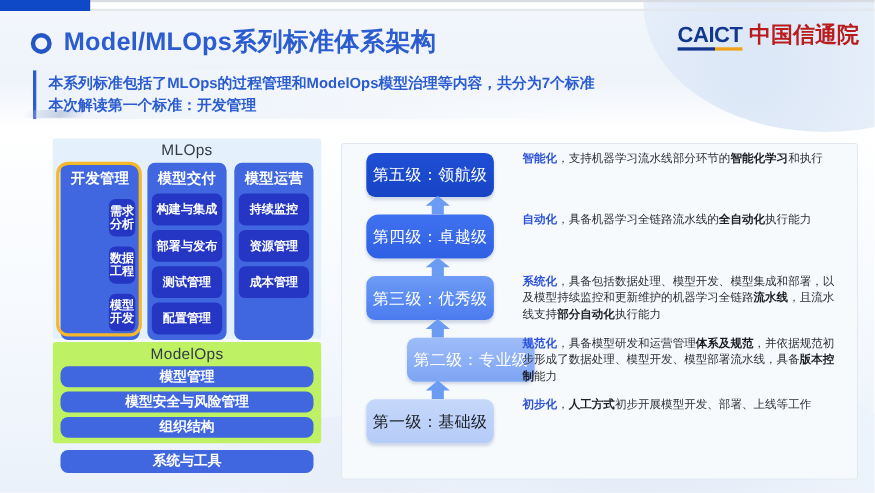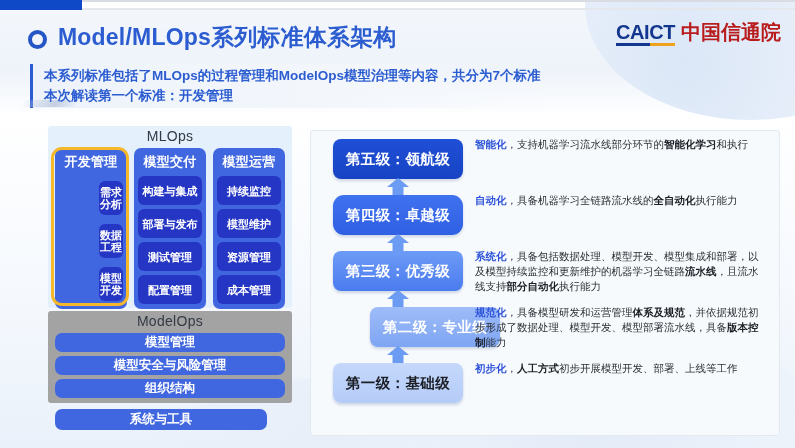--- a/index.html
+++ b/index.html
@@ -67,38 +67,38 @@
           font-weight:bold;letter-spacing:.3px;}
   .chip{background:#2536c4;border-radius:6px;color:#ffffff;font-size:11px;font-weight:bold;
         display:flex;align-items:center;justify-content:center;text-align:center;line-height:12px;
         padding:2px 1px;}
   .col1 .chip{height:30px;margin-left:40px;}
   .col1{gap:9px;padding-bottom:7px;}
   .col2 .chip,.col3 .chip{height:25px;}
   .hl{position:absolute;left:3px;top:21px;width:78px;height:159px;border:3px solid #f5b82b;
       border-radius:11px;box-sizing:border-box;}
 
-  .modelops-box{position:absolute;left:0;top:185px;width:244px;height:92px;background:#a3a3a3;
+  .modelops-box{position:absolute;left:0;top:185px;width:244px;height:92px;background:#bef264;
                 border-radius:3px;}
   .modelops-cap{position:absolute;left:0;top:2px;width:244px;text-align:center;font-size:14px;
                 color:#333a44;letter-spacing:.3px;}
   .wide{position:absolute;left:7px;width:230px;height:19px;background:#4167e0;border-radius:7px;
         color:#ffffff;font-size:12.5px;font-weight:bold;text-align:center;line-height:19px;}
   .w1{top:22px;}.w2{top:45px;}.w3{top:68px;}
-  .tools{position:absolute;left:7px;top:283px;width:212px;height:21px;background:#4167e0;
+  .tools{position:absolute;left:7px;top:283px;width:230px;height:21px;background:#4167e0;
          border-radius:7px;color:#ffffff;font-size:12.5px;font-weight:bold;text-align:center;
          line-height:21px;}
 
   
   .right{position:absolute;left:310px;top:130px;width:470px;height:306px;
          background:#f7fafd;border:1px solid #e3e9f1;border-radius:3px;box-sizing:border-box;}
   .ladder{position:absolute;left:12px;top:8px;width:445px;}
   .row{position:relative;height:56px;}
-  .lvl{position:absolute;left:10px;top:0;width:130px;height:40px;border-radius:8px;
-       display:flex;align-items:center;justify-content:center;font-size:14.5px;font-weight:bold;
+  .lvl{position:absolute;left:10px;top:0;width:116px;height:40px;border-radius:8px;
+       display:flex;align-items:center;justify-content:center;font-size:14.5px;font-weight:normal;
        letter-spacing:.4px;box-shadow:0 2px 3px rgba(40,70,130,.20);}
   .arrow{position:absolute;left:63px;top:39px;width:24px;height:17px;}
   .arrow svg{display:block;}
   .desc{position:absolute;left:152px;top:-2px;width:290px;font-size:10.5px;line-height:15px;
         color:#2c2f35;}
   .desc .k{color:#2d53d8;font-weight:bold;}
   .desc .b{font-weight:bold;color:#1b1e24;}
 </style>
 </head>
 <body>
@@ -152,21 +152,20 @@
       <div class="col col2">
         <div class="col-hd">模型交付</div>
         <div class="chip">构建与集成</div>
         <div class="chip">部署与发布</div>
         <div class="chip">测试管理</div>
         <div class="chip">配置管理</div>
       </div>
       <div class="col col3">
         <div class="col-hd">模型运营</div>
         <div class="chip">持续监控</div>
-        <div class="chip">模型维护</div>
         <div class="chip">资源管理</div>
         <div class="chip">成本管理</div>
       </div>
     </div>
     <div class="hl"></div>
 
     <div class="modelops-box">
       <div class="modelops-cap">ModelOps</div>
       <div class="wide w1">模型管理</div>
       <div class="wide w2">模型安全与风险管理</div>

